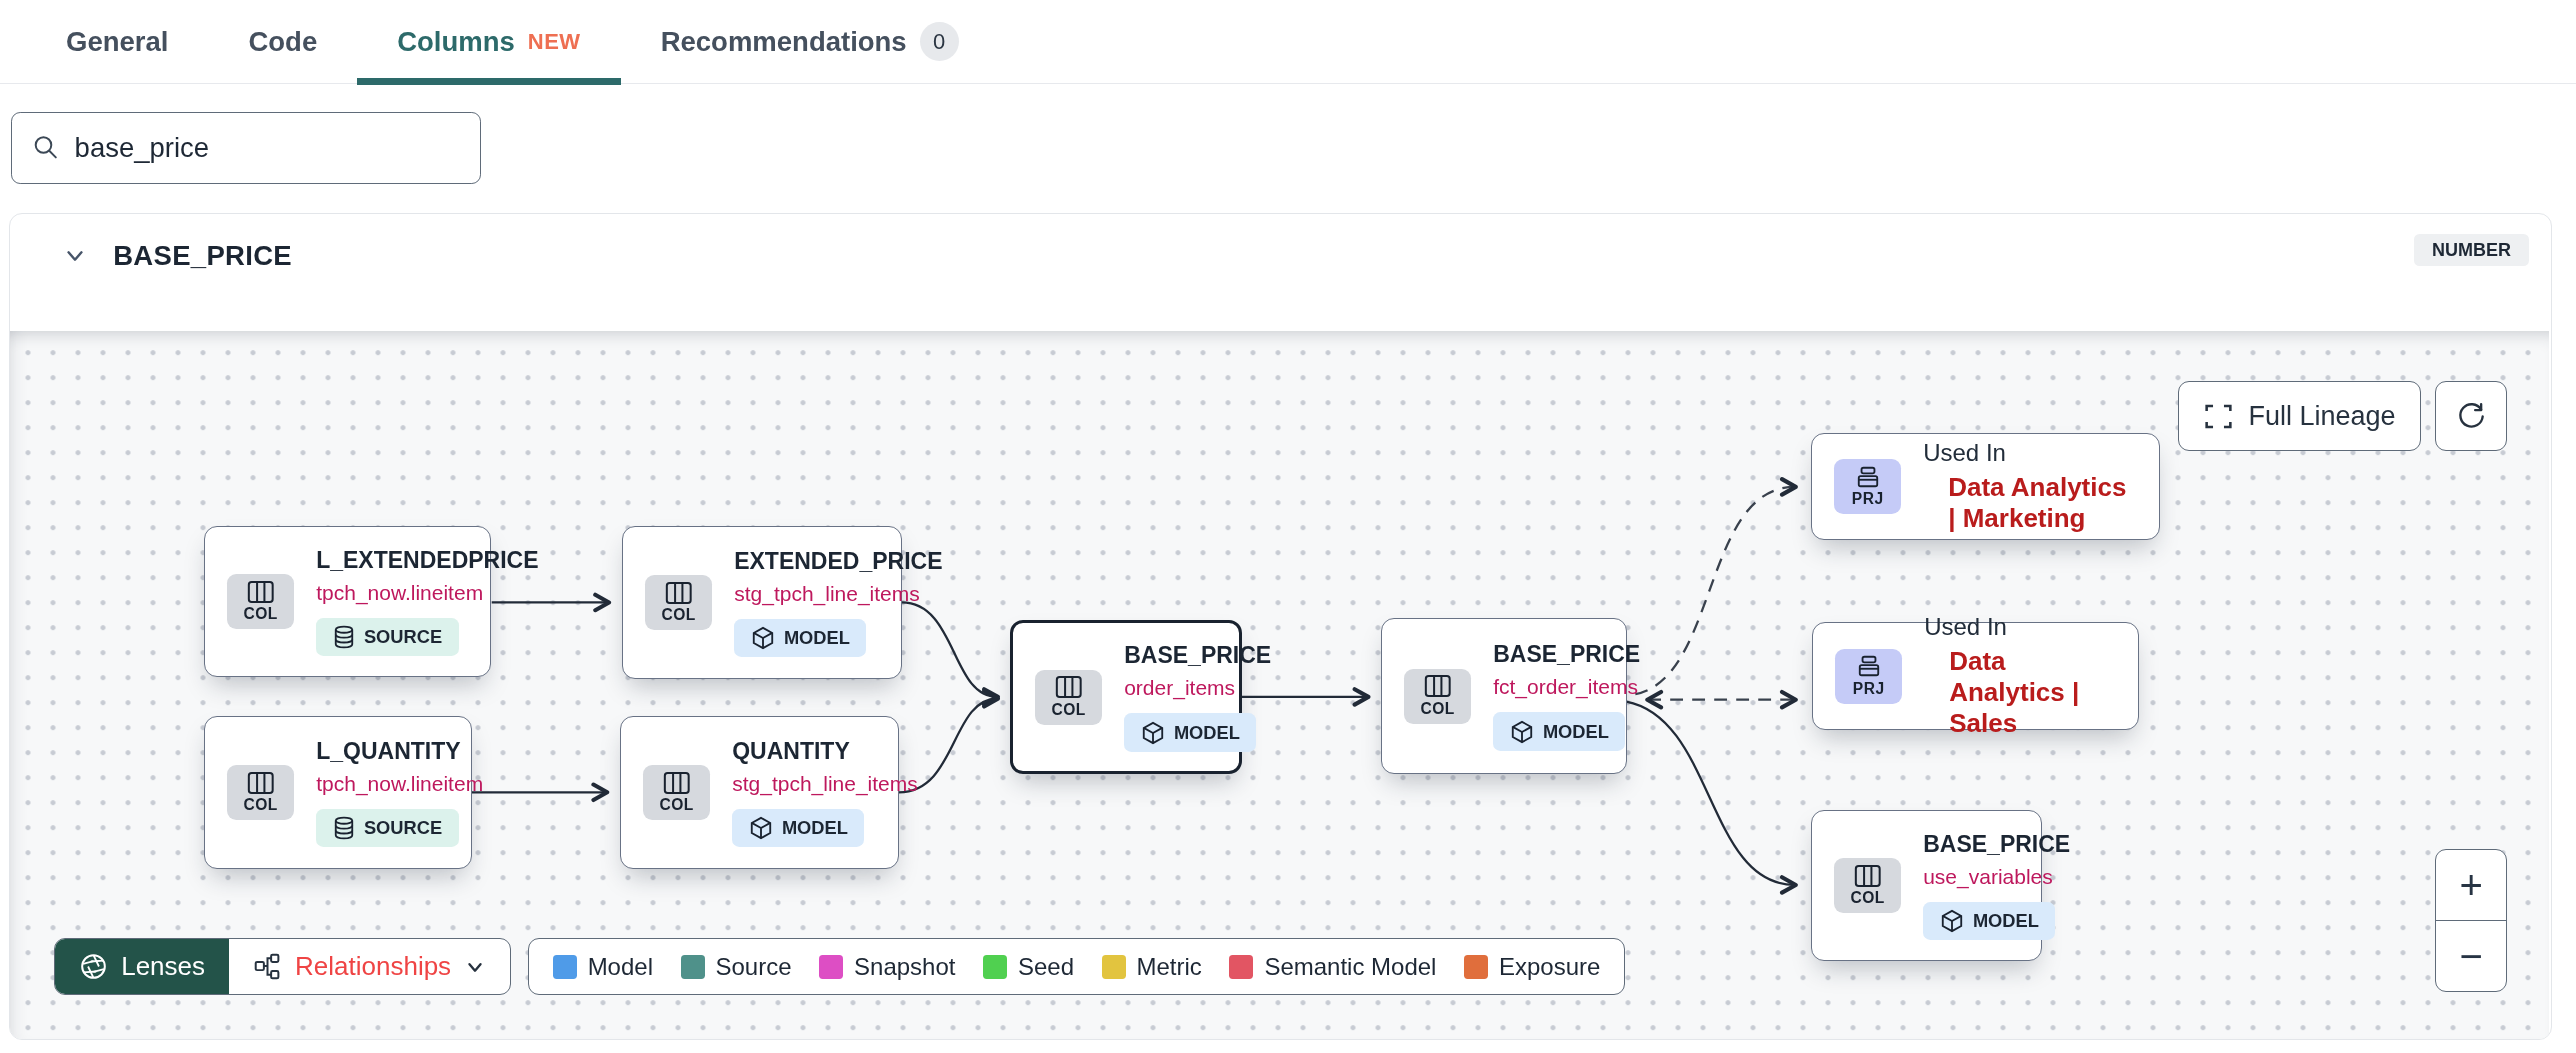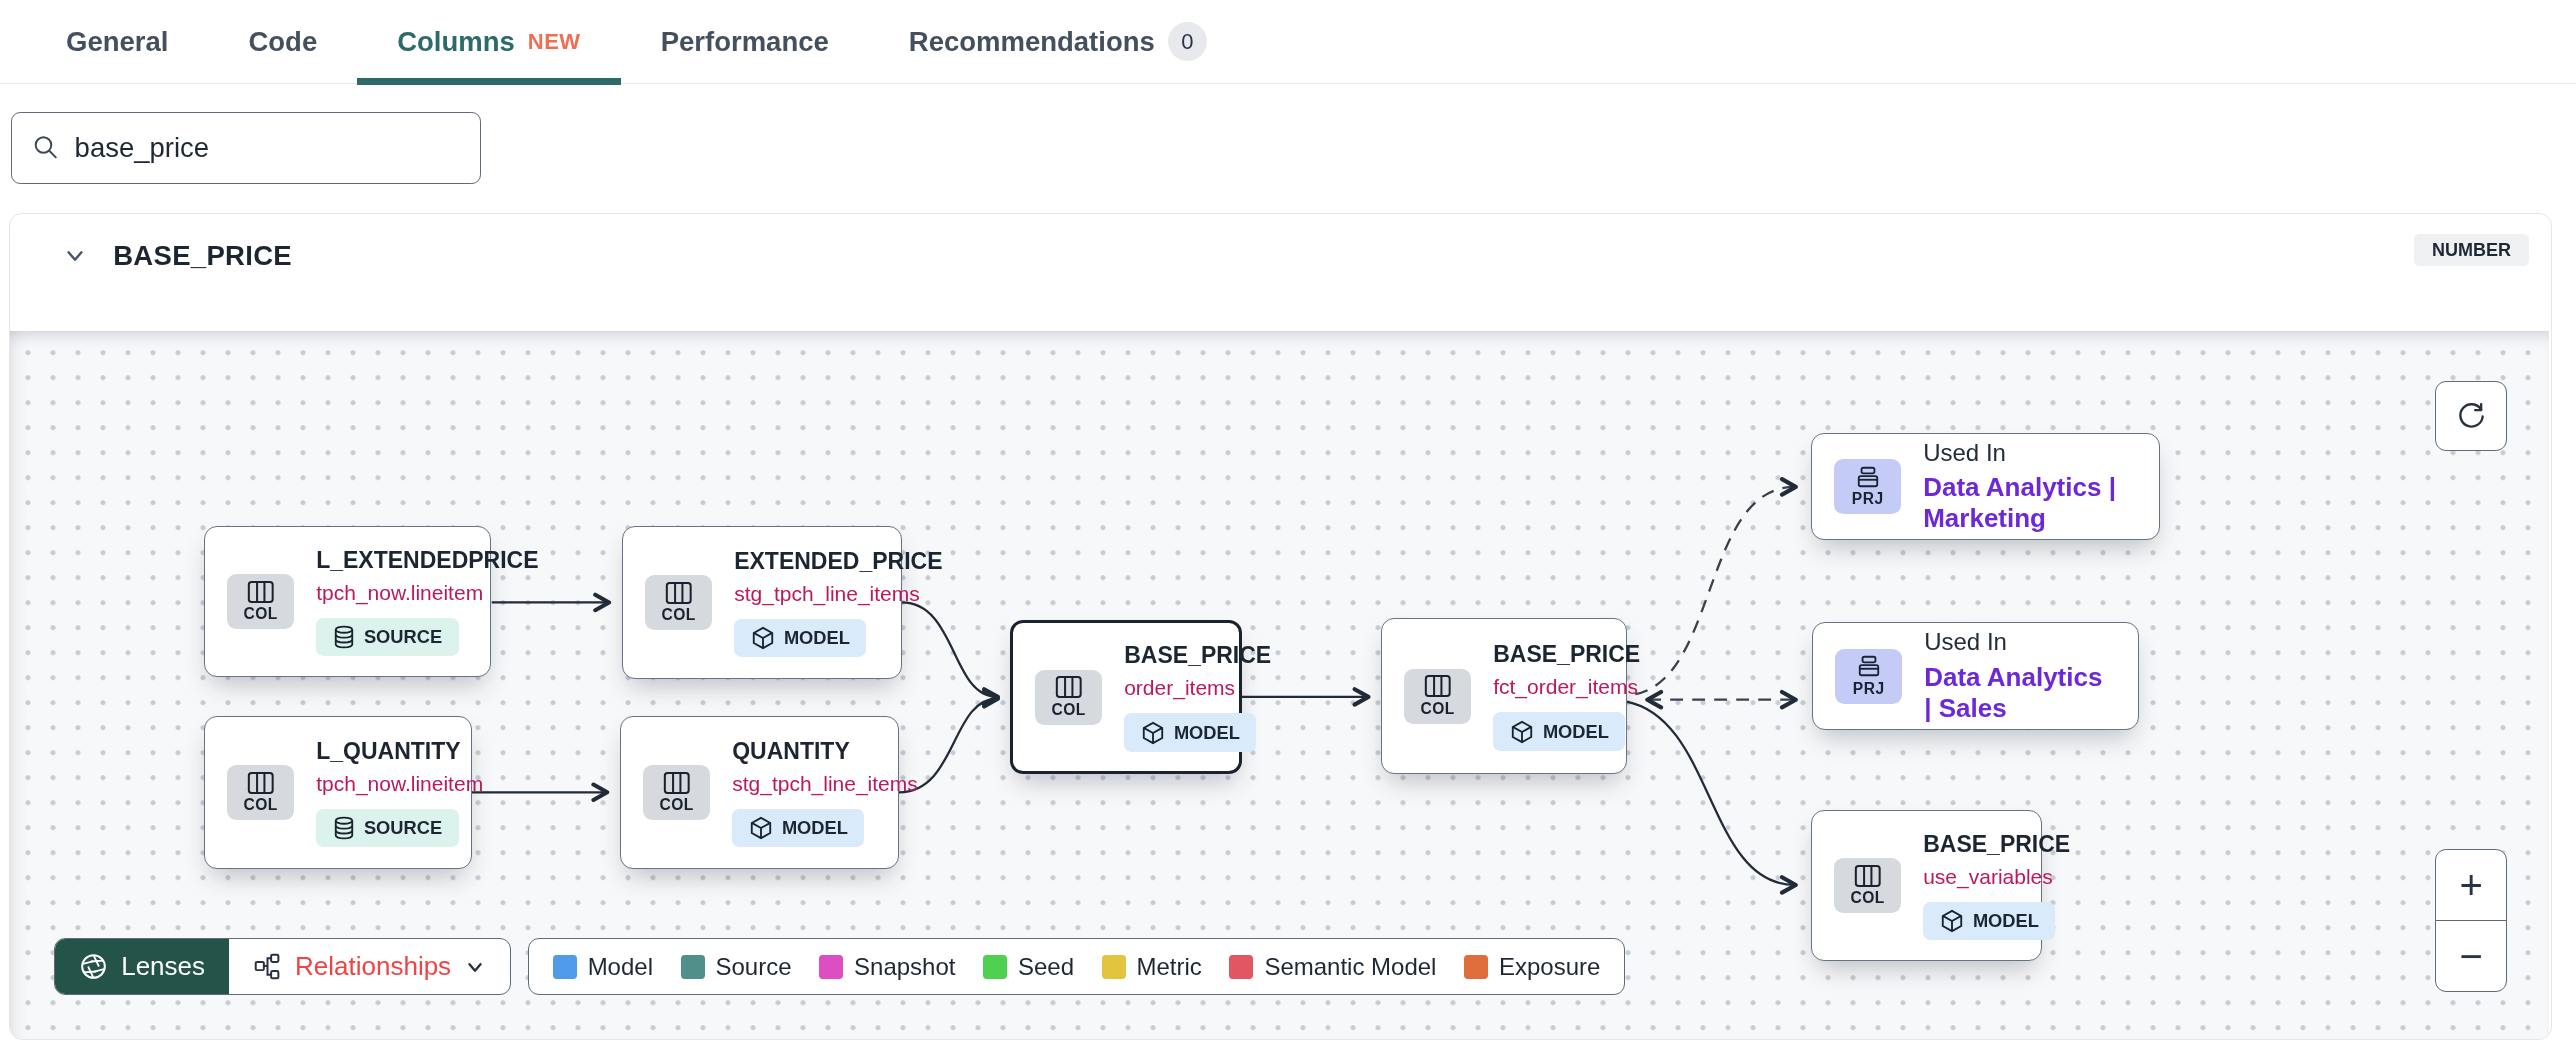--- a/index.html
+++ b/index.html
@@ -38,21 +38,21 @@
   .chip { width:67px; height:55px; border-radius:9.2px; background:#d6d9de; display:flex; flex-direction:column; align-items:center; justify-content:center; gap:1.8px; flex:0 0 auto; }
   .chip span { font-size:15.6px; font-weight:700; color:#19222f; letter-spacing:0.5px; }
   .chip.prj { background:#c5cbf7; }
   .nbody { display:flex; flex-direction:column; align-items:flex-start; }
   .ntitle { font-size:23px; font-weight:700; color:#1c2633; margin-bottom:7.3px; }
   .nsub { font-size:21px; color:#be185d; margin-bottom:13px; }
   .nbadge { display:flex; align-items:center; gap:9.2px; border-radius:7.3px; padding:7.3px 16.5px; font-size:18.3px; font-weight:600; color:#1c2633; }
   .nbadge.source { background:#dcf2ec; }
   .nbadge.model { background:#d9eafb; }
   .usedin-label { font-size:24px; color:#222d3a; margin-bottom:5.5px; }
-  .usedin-name { font-size:26px; font-weight:600; color:#6d28d9; }
+  .usedin-name { font-size:26px; font-weight:600; color:#b91c1c;margin-left:25px; }
 
   
   .ctl-row { position:absolute; top:50px; right:42px; display:flex; gap:14.7px; }
   .btn { background:#fff; border:1.8px solid #5f6b79; border-radius:11px; display:flex; align-items:center; justify-content:center; gap:14.7px; font-size:27px; color:#27323f; cursor:pointer; }
   .full-lineage { height:70px; padding:0 24px; }
   .icon-btn { width:72px; height:70px; }
   .zoomctl { position:absolute; right:42px; bottom:47px; width:72px; height:143px; border:1.8px solid #5f6b79; border-radius:11px; background:#fff; display:flex; flex-direction:column; }
   .zoomctl .zbtn { flex:1; display:flex; align-items:center; justify-content:center; font-size:40px; font-weight:400; color:#273444; cursor:pointer; }
   .zoomctl .zbtn:first-child { border-bottom:1.8px solid #5f6b79; }
 
@@ -74,23 +74,20 @@
   <div class="tab">
       <span>General</span>
     </div>
   <div class="tab">
       <span>Code</span>
     </div>
   <div class="tab active">
     <span>Columns</span>
     <span class="new-badge">NEW</span>
   </div>
-  <div class="tab">
-      <span>Performance</span>
-    </div>
   <div class="tab">
     <span>Recommendations</span>
     <span class="count-badge">0</span>
   </div>
 </div>
 
 <div class="search-row">
   <div class="search-box">
     <svg class="ic" width="31" height="31" viewBox="0 0 34 34">
         <circle cx="14" cy="14" r="9.5" fill="none" stroke="#3c4856" stroke-width="2.4"></circle>
@@ -309,20 +306,29 @@
           <svg class="ic" width="24" height="24" viewBox="0 0 26 26">
               <path d="M13 2 L23 7.5 V18.5 L13 24 L3 18.5 V7.5 Z" fill="none" stroke="#19222f" stroke-width="2"></path>
               <path d="M3 7.5 L13 13 L23 7.5 M13 13 V24" fill="none" stroke="#19222f" stroke-width="2"></path>
             </svg>
           <span>MODEL</span>
         </div>
       </div>
     </div>
 
     <div class="ctl-row">
+      <div class="btn full-lineage">
+        <svg class="ic" width="31" height="31" viewBox="0 0 34 34">
+            <path d="M4 11 V5.5 H11" fill="none" stroke="#27323f" stroke-width="2.8"></path>
+            <path d="M23 5.5 H30 V11" fill="none" stroke="#27323f" stroke-width="2.8"></path>
+            <path d="M30 23 V28.5 H23" fill="none" stroke="#27323f" stroke-width="2.8"></path>
+            <path d="M11 28.5 H4 V23" fill="none" stroke="#27323f" stroke-width="2.8"></path>
+          </svg>
+        <span>Full Lineage</span>
+      </div>
       <div class="btn icon-btn">
         <svg class="ic" width="33" height="33" viewBox="0 0 36 36">
             <path d="M28.5 10.5 A 12.2 12.2 0 1 0 30.2 18" fill="none" stroke="#27323f" stroke-width="2.6" stroke-linecap="round"></path>
             <polyline points="28.5,4.5 28.5,11 22,11" fill="none" stroke="#27323f" stroke-width="2.6" stroke-linecap="round" stroke-linejoin="round"></polyline>
           </svg>
       </div>
     </div>
 
     <div class="zoomctl">
       <div class="zbtn">+</div>

